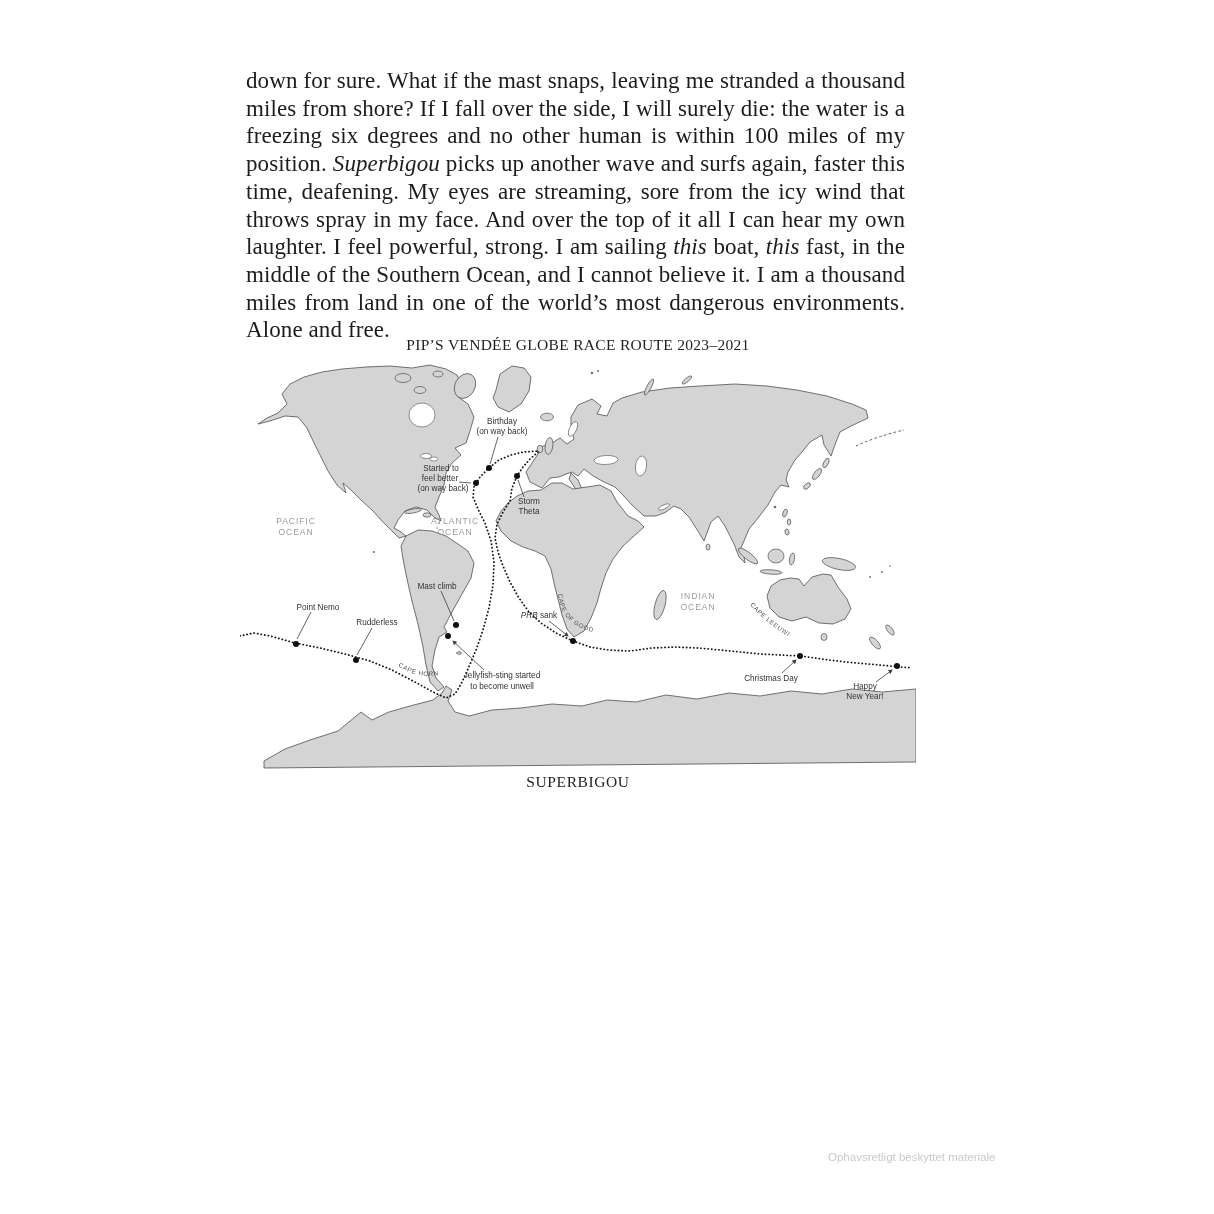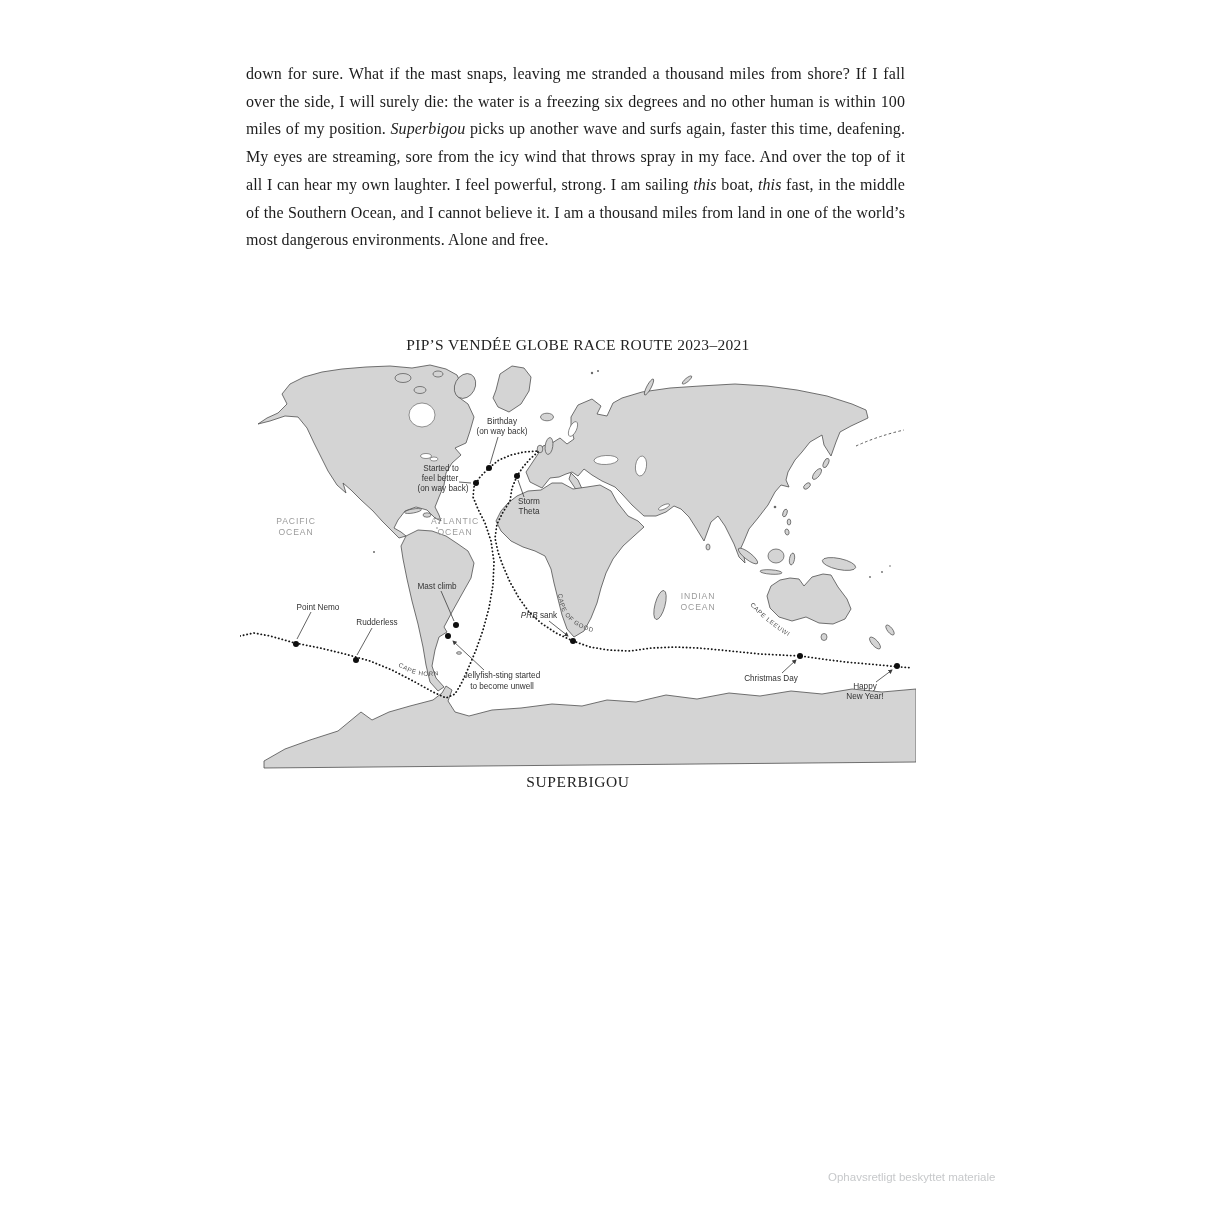--- a/index.html
+++ b/index.html
@@ -1,27 +1,27 @@
 <!DOCTYPE html>
 <html><head>
 <meta charset="utf-8">
 <style>
   html,body{margin:0;padding:0;background:#ffffff;}
   .page{position:relative;width:1214px;height:1214px;background:#fff;overflow:hidden;
         font-family:"Liberation Serif","DejaVu Serif",serif;color:#1c1c1c;}
   .body-text{position:absolute;left:246px;top:44px;width:659px;
-             font-size:16px;line-height:27.7px;text-align:justify;letter-spacing:0.1px;}
+             font-size:23px;line-height:27.7px;text-align:justify;letter-spacing:0.1px;}
   .body-text i{font-style:italic;}
   .fig-title{position:absolute;left:240px;top:336px;width:676px;text-align:center;
              font-size:15.5px;letter-spacing:0.3px;color:#222;}
   .fig-caption{position:absolute;left:240px;top:773px;width:676px;text-align:center;
                font-size:15.5px;letter-spacing:0.6px;color:#222;}
   .map-wrap{position:absolute;left:240px;top:360px;width:676px;height:414px;}
   .copyright{position:absolute;left:828px;top:1151px;font-family:"Liberation Sans",sans-serif;
-             font-size:11.5px;color:#c7c9cb;margin-top:20px;}
+             font-size:11.5px;color:#c7c9cb;}
   
   .land{fill:#d4d4d4;stroke:#4f4f4f;stroke-width:0.8;stroke-linejoin:round;}
   .isle{fill:#d4d4d4;stroke:#4f4f4f;stroke-width:0.7;}
   .water{fill:#ffffff;stroke:#4f4f4f;stroke-width:0.6;}
   .route{fill:none;stroke:#161616;stroke-width:1.8;stroke-dasharray:0.2 3.4;stroke-linecap:round;}
   .chain{fill:none;stroke:#5a5a5a;stroke-width:1;stroke-dasharray:2.6 2.4;}
   .leader{fill:none;stroke:#3c3c3c;stroke-width:0.8;}
   .dot{fill:#0e0e0e;}
   .idot{fill:#6a6a6a;}
   .wp{font-family:"Liberation Sans",sans-serif;font-size:8.2px;fill:#333;}

